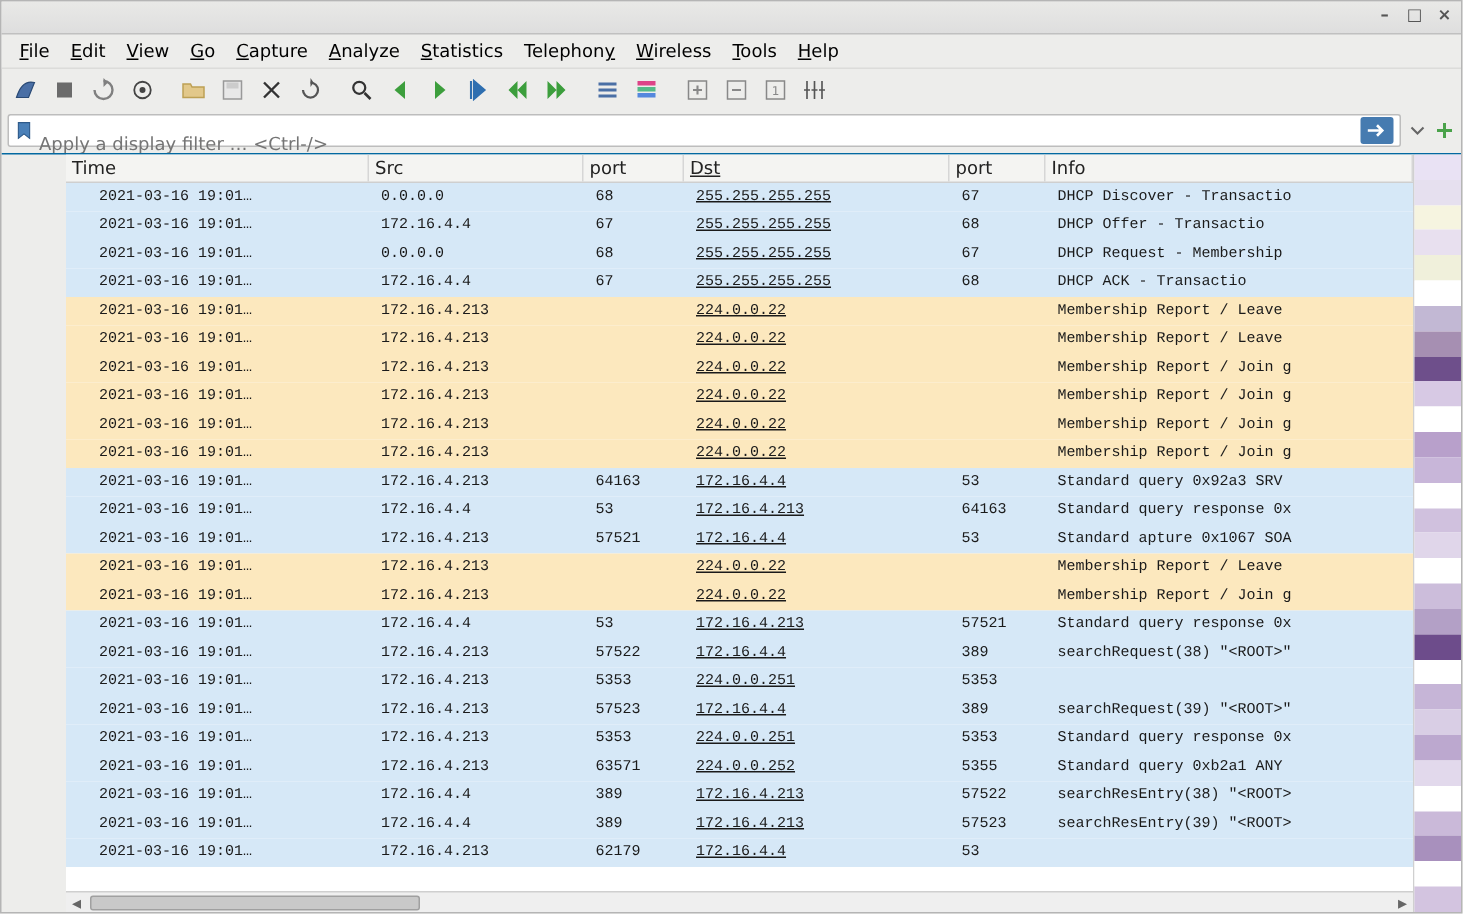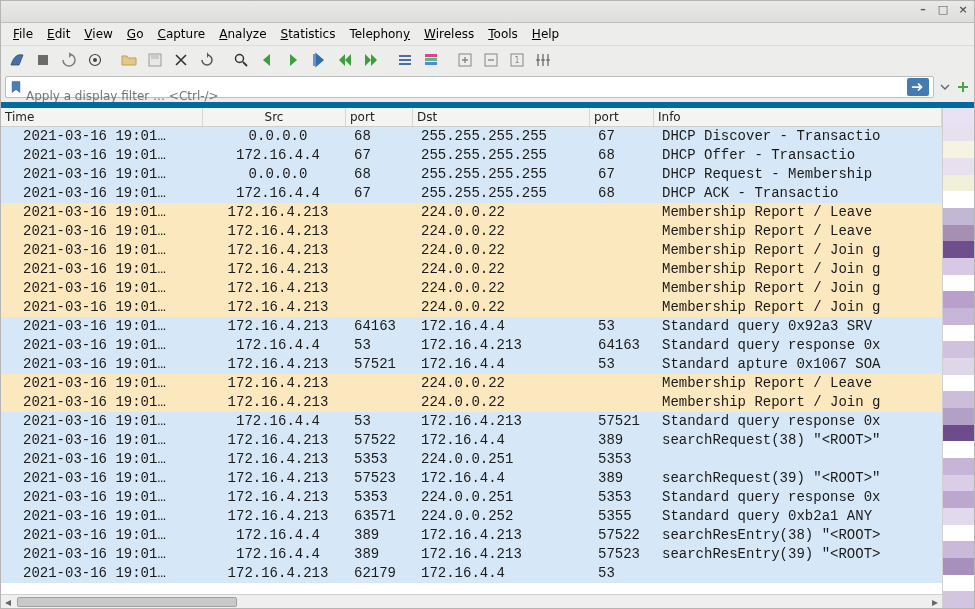--- a/index.html
+++ b/index.html
@@ -100,22 +100,23 @@
   background:#467bb0; border-radius:2px;
 }
 .expr-btn {
   width: 18px; height: 18px; display:flex; align-items:center; justify-content:center;
 }
 .plus-btn { width:14px; height:18px; display:flex; align-items:center; justify-content:center;}
 
 .tablewrap {
   flex: 1;
   display: flex;
-  border-top: 6px solid #0369a1;
+  border-top: 1px solid #0369a1;
   overflow: hidden;
+  padding-left: 43px;
 }
 .packets {
   flex: 1;
   overflow: hidden;
   display: flex;
   flex-direction: column;
   background: #fff;
 }
 .thead {
   display: flex;
@@ -128,39 +129,39 @@
   font-size: 12px;
   color: #222;
   border-right: 1px solid #d6d6d6;
   overflow: hidden;
   white-space: nowrap;
 }
 .tbody {
   flex: 1;
   overflow: hidden;
   font-family: "Liberation Mono","DejaVu Sans Mono",Consolas,monospace;
-  font-size: 14px;
+  font-size: 10px;
   line-height: 19px;
 }
 .row {
   display: flex;
   white-space: nowrap;
 }
 .row.blue { background: #d6e8f7; }
 .row.cream { background: #fce8be; }
 .cell {
   padding: 0 1px 0 8px;
   overflow: hidden;
   white-space: nowrap;
   color: #1a1a1a;
 }
 .c-time  { width: 202px; padding-left: 22px;}
-.c-src   { width: 143px; text-align: center; }
+.c-src   { width: 143px; }
 .c-sport { width: 67px; }
-.c-dst   { width: 177px; }
+.c-dst   { width: 177px; text-decoration: underline; }
 .c-dport { width: 64px; }
 .c-info  { flex: 1; }
 .minimap {
   width: 32px;
   background: #fff;
   border-left: 1px solid #d0d0d0;
   position: relative;
   display:flex;
   flex-direction:column;
 }

